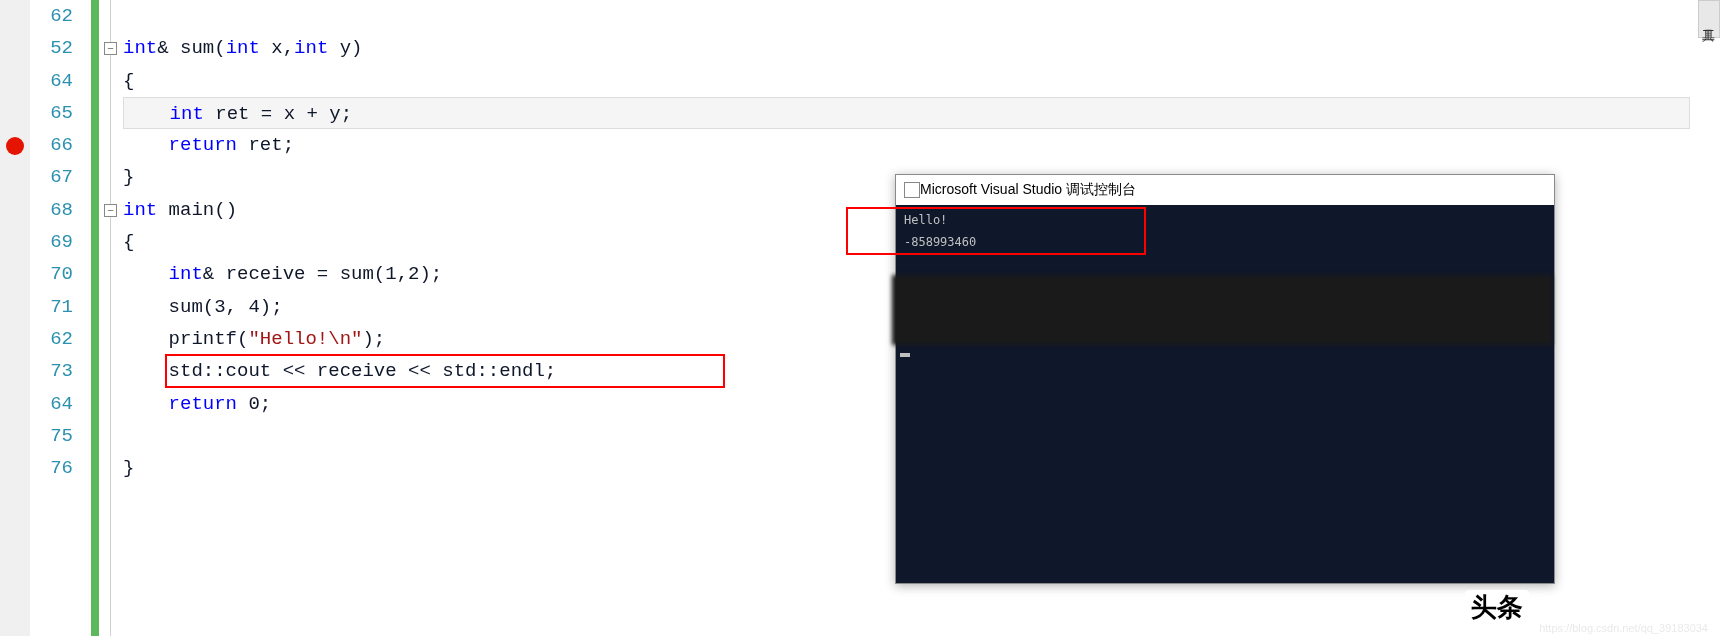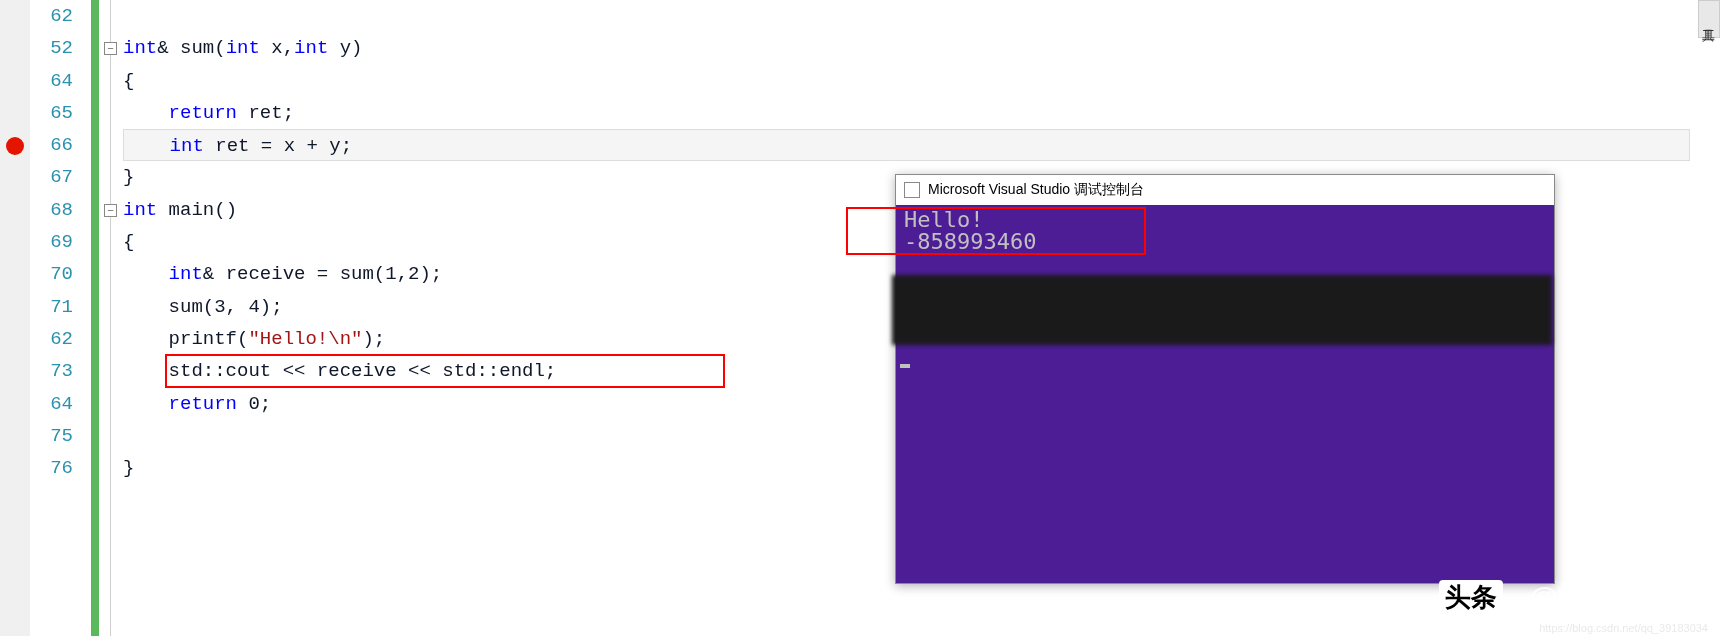--- a/index.html
+++ b/index.html
@@ -108,33 +108,33 @@
     }
     .console-titlebar {
       height: 30px;
       background: #fff;
       display: flex;
       align-items: center;
       padding: 0 8px;
       font-family: 'Microsoft YaHei', sans-serif;
       font-size: 14px;
       color: #000;
-      gap: 8px;
+      gap: 0;
     }
     .console-icon {
       width: 16px;
       height: 16px;
       border: 1px solid #888;
       display: inline-block;
     }
     .console-body {
-      background: #4c1d95;
+      background: #0f172a;
       color: #c0c0c0;
       font-family: Consolas, monospace;
-      font-size: 22px;
+      font-size: 12px;
       padding: 4px 8px;
       position: relative;
       height: calc(100% - 30px);
     }
     .console-line {
       height: 22px;
       line-height: 22px;
     }
     .blur-region {
       position: absolute;
@@ -180,28 +180,28 @@
       writing-mode: vertical-rl;
       font-size: 13px;
       font-family: 'Microsoft YaHei', sans-serif;
       text-align: center;
       line-height: 22px;
       color: #333;
     }
     .watermark {
       position: absolute;
       right: 12px;
-      bottom: 18px;
+      bottom: 8px;
       color: rgba(255,255,255,0.85);
       font-family: 'Microsoft YaHei', sans-serif;
       font-size: 30px;
       font-weight: bold;
       display: flex;
       align-items: center;
-      gap: 26px;
+      gap: 0;
     }
     .watermark-logo {
       background: #fff;
       color: #000;
       border-radius: 4px;
       padding: 0 6px;
       font-size: 26px;
     }
     .watermark-url {
       position: absolute;
@@ -239,22 +239,22 @@
   <div class="change-bar"></div>
   <div class="outline-gutter">
     <div class="outline-line"></div>
     <div class="outline-box" style="top: 42px;">−</div>
     <div class="outline-box" style="top: 204px;">−</div>
   </div>
   <div class="code-area">
     <div class="code-line"><span class="txt"></span></div>
     <div class="code-line"><span class="kw">int</span><span class="txt">&amp; sum(</span><span class="kw">int</span><span class="txt"> x,</span><span class="kw">int</span><span class="txt"> y)</span></div>
     <div class="code-line"><span class="txt">{</span></div>
+    <div class="code-line highlight-line"><span>    </span><span class="kw">int</span><span class="txt"> ret = x + y;</span></div>
     <div class="code-line"><span>    </span><span class="kw">return</span><span class="txt"> ret;</span></div>
-    <div class="code-line highlight-line"><span>    </span><span class="kw">int</span><span class="txt"> ret = x + y;</span></div>
     <div class="code-line"><span class="txt">}</span></div>
     <div class="code-line"><span class="kw">int</span><span class="txt"> main()</span></div>
     <div class="code-line"><span class="txt">{</span></div>
     <div class="code-line"><span>    </span><span class="kw">int</span><span class="txt">&amp; receive = sum(1,2);</span></div>
     <div class="code-line"><span class="txt">    sum(3, 4);</span></div>
     <div class="code-line"><span class="txt">    printf(</span><span class="str">"Hello!\n"</span><span class="txt">);</span></div>
     <div class="code-line"><span class="txt">    std::cout &lt;&lt; receive &lt;&lt; std::endl;</span></div>
     <div class="code-line"><span>    </span><span class="kw">return</span><span class="txt"> 0;</span></div>
     <div class="code-line"><span class="txt"></span></div>
     <div class="code-line"><span class="txt">}</span></div>

